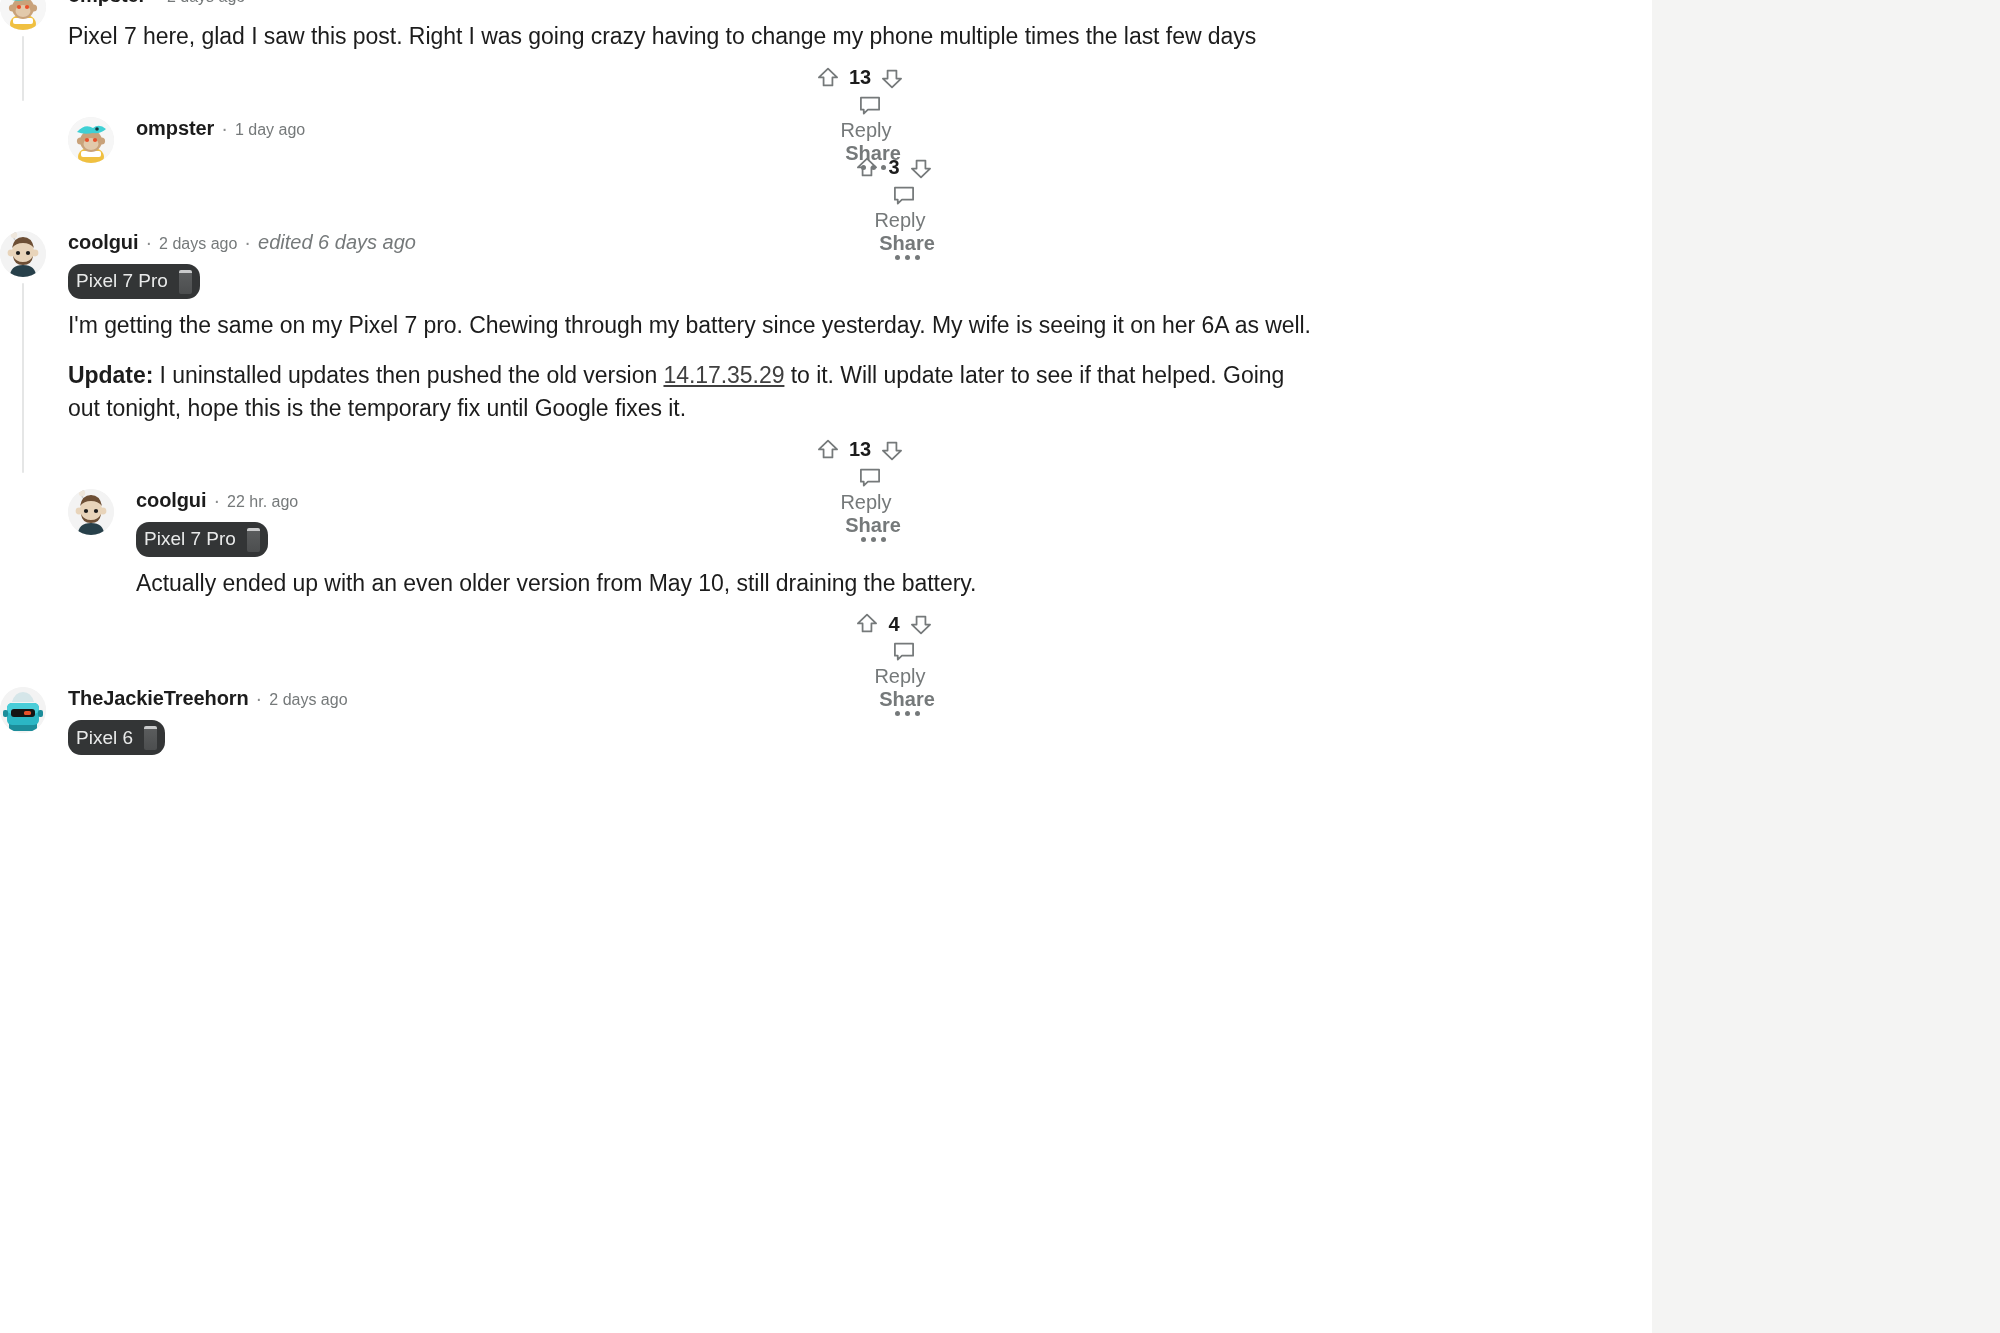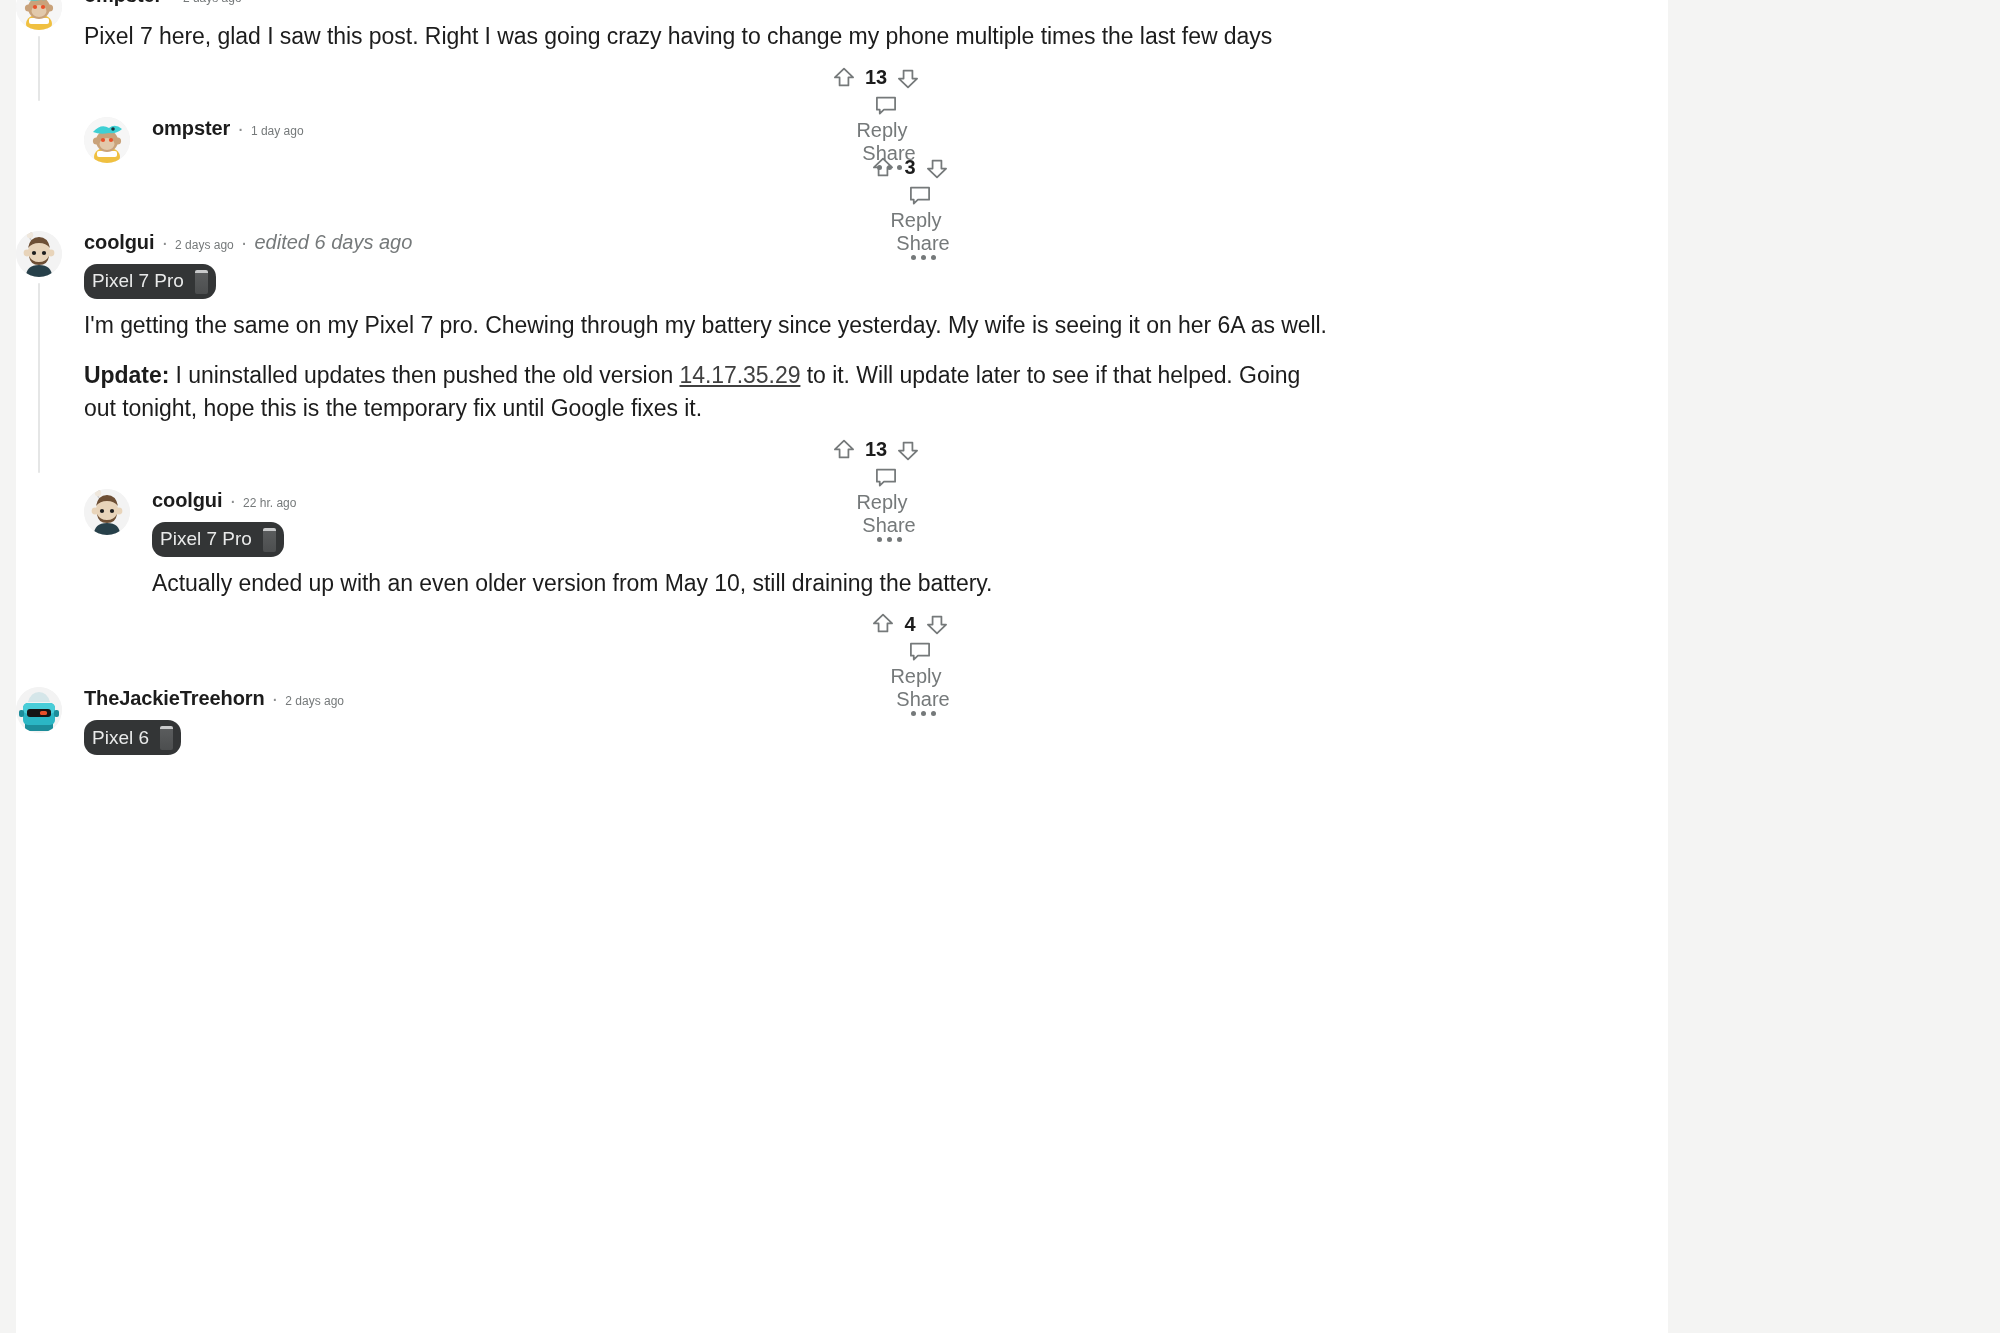--- a/index.html
+++ b/index.html
@@ -20,21 +20,21 @@
     position: relative;
     width: 2000px;
     height: 1333px;
     background: #f4f4f3;
     overflow: hidden;
   }
 
   
   .content-column {
     position: absolute;
-    left: 16px;
+    left: 0;
     top: 0;
     width: 1652px;
     height: 1333px;
     background: #ffffff;
   }
 
   .comments-root {
     position: absolute;
     left: 0;
     top: -24px;
@@ -98,21 +98,21 @@
     font-weight: 700;
     color: #1c1c1c;
     letter-spacing: -0.1px;
   }
   .sep {
     font-size: 20px;
     color: #8b8d8e;
     margin: 0 7px;
   }
   .timestamp {
-    font-size: 12px;
+    font-size: 16px;
     color: #75797a;
   }
   .edited {
     font-size: 20px;
     color: #75797a;
     font-style: italic;
   }
 
   
   .flair {
@@ -192,21 +192,21 @@
     display: inline-flex;
     align-items: center;
     justify-content: center;
   }
   .action-label {
     font-size: 20px;
     font-weight: 400;
     color: #75797a;
     margin-left: 12px;
   }
-  .action-label.share { margin-left: 26px; font-weight: 400; }
+  .action-label.share { margin-left: 26px; font-weight: 700; }
   .ellipsis {
     margin-left: 26px;
     display: inline-flex;
     align-items: center;
     gap: 5px;
     height: 30px;
   }
   .ellipsis i {
     display: block;
     width: 5px;

